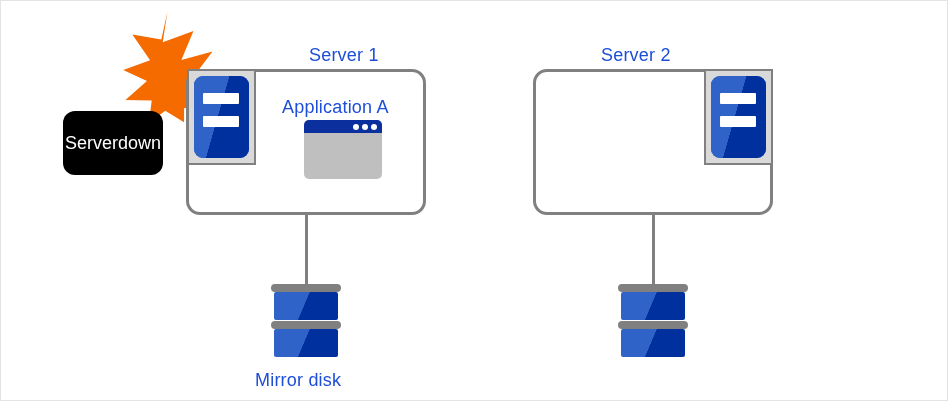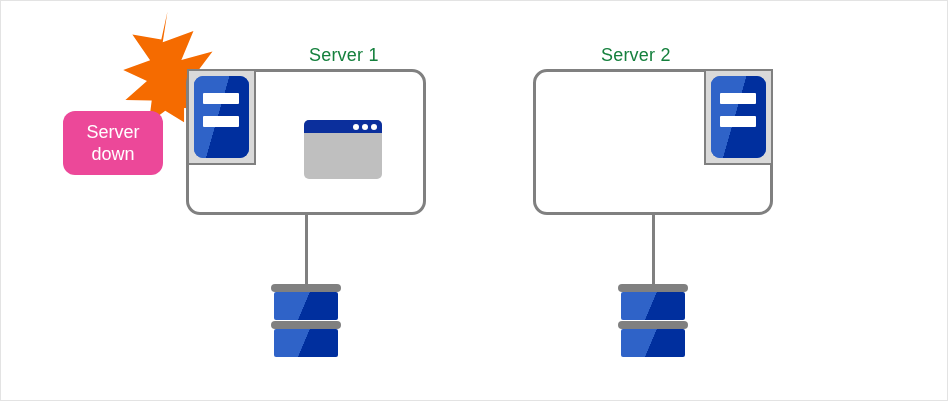--- a/index.html
+++ b/index.html
@@ -26,21 +26,21 @@
     border: 3px solid #808080;
     border-radius: 14px;
     background: #ffffff;
     box-sizing: border-box;
   }
 
   
   .caption {
     position: absolute;
     font-size: 18px;
-    color: #15803d;
+    color: #1d4ed8;
     white-space: nowrap;
     line-height: 1;
     letter-spacing: 0.2px;
   }
 
   
   .server-icon {
     position: absolute;
     background: #d9d9d9;
     border: 2px solid #808080;
@@ -110,28 +110,28 @@
   
   .connector {
     position: absolute;
     width: 3px;
     background: #808080;
   }
 
   
   .alert-badge {
     position: absolute;
-    background: #ec4899;
+    background: #000000;
     border-radius: 12px;
     color: #ffffff;
     font-size: 18px;
     line-height: 22px;
     text-align: right;
     display: flex;
-    flex-direction: column;
+    flex-direction: row;
     justify-content: center;
     align-items: center;
     box-sizing: border-box;
   }
 
   
   .burst { position: absolute; }
 </style>
 </head>
 <body>
@@ -172,37 +172,39 @@
   <div class="server-box" style="left:185px; top:68px; width:240px; height:146px;"></div>
 
   <div class="server-icon" style="left:186px; top:68px; width:69px; height:96px;">
     <div class="body">
       <div class="shade"></div>
       <div class="bar" style="left:9px; top:17px; width:36px; height:11px;"></div>
       <div class="bar" style="left:9px; top:40px; width:36px; height:11px;"></div>
     </div>
   </div>
 
+  <div class="caption" style="left:281px; top:97px;">Application  A</div>
 
   <div class="app-window" style="left:303px; top:119px; width:78px; height:59px;">
     <div class="titlebar"></div>
     <span class="dot" style="right:23px;"></span>
     <span class="dot" style="right:14px;"></span>
     <span class="dot" style="right:5px;"></span>
   </div>
 
   <div class="connector" style="left:304px; top:214px; height:70px;"></div>
 
   <div class="disk" style="left:270px; top:283px; width:70px; height:76px;">
     <div class="platter-bar" style="top:0px;"></div>
     <div class="platter" style="top:8px;"></div>
     <div class="platter-bar" style="top:37px;"></div>
     <div class="platter" style="top:45px;"></div>
   </div>
 
+  <div class="caption" style="left:254px; top:370px;">Mirror disk</div>
 
   <div class="caption" style="left:600px; top:45px;">Server 2</div>
 
   <div class="server-box" style="left:532px; top:68px; width:240px; height:146px;"></div>
 
   <div class="server-icon" style="left:703px; top:68px; width:69px; height:96px;">
     <div class="body">
       <div class="shade"></div>
       <div class="bar" style="left:9px; top:17px; width:36px; height:11px;"></div>
       <div class="bar" style="left:9px; top:40px; width:36px; height:11px;"></div>

